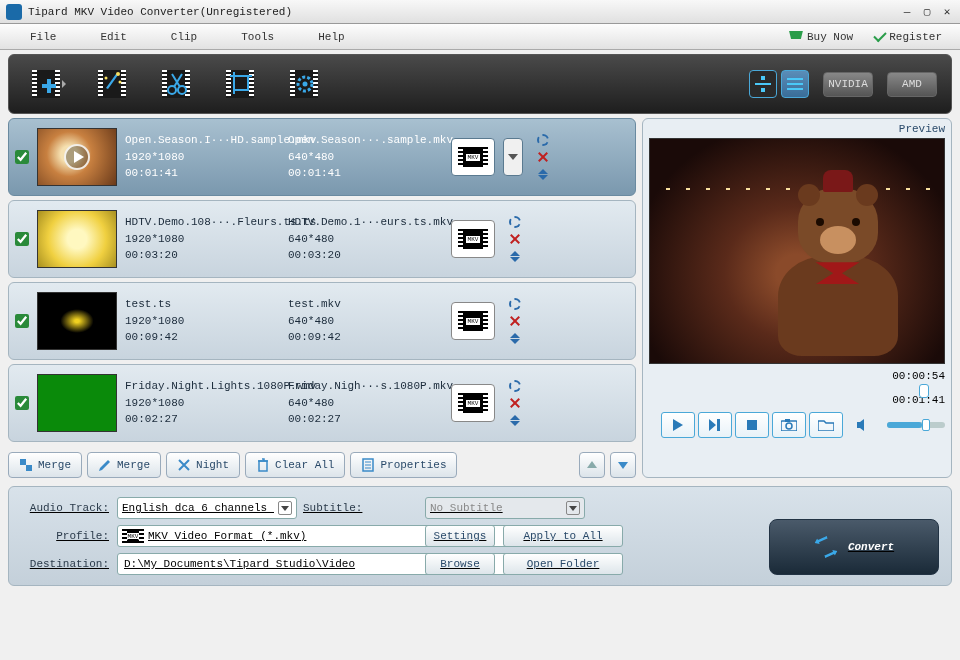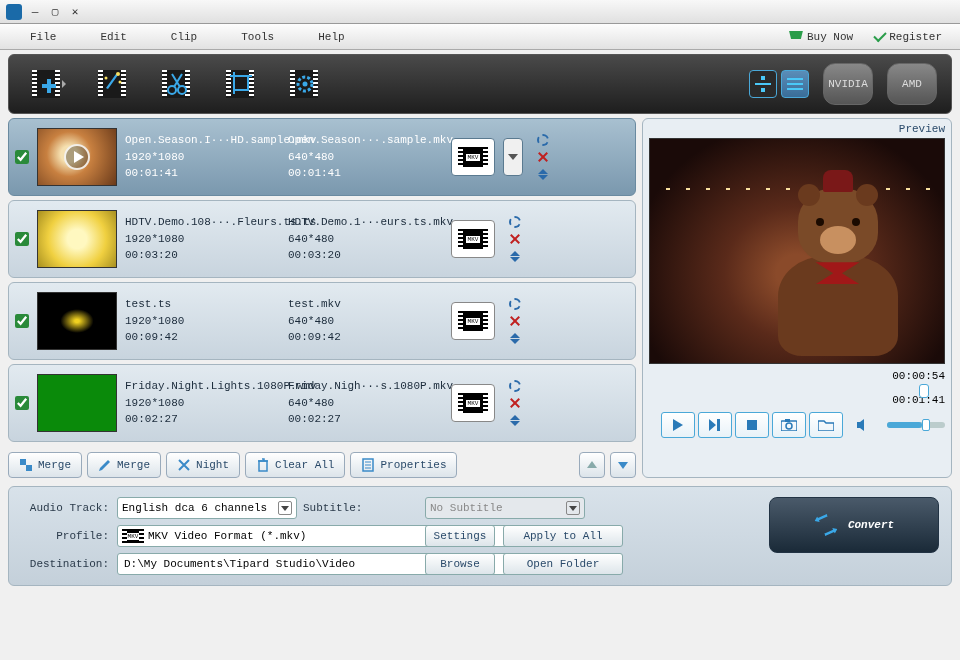--- a/index.html
+++ b/index.html
@@ -18,21 +18,21 @@
 .check-icon::before { content:""; position:absolute; width:10px; height:5px; border-left:2px solid #2a9d4a; border-bottom:2px solid #2a9d4a; transform: rotate(-45deg); top:1px; left:1px; }
 
 .toolbar { height: 60px; margin: 4px 8px; background: linear-gradient(#4a4a4a,#1e1e1e); border: 1px solid #555; border-radius: 6px; display: flex; align-items: center; padding: 0 14px; gap: 14px; }
 .tbtn { width: 50px; height: 42px; display:flex; align-items:center; justify-content:center; cursor:pointer; border-radius:4px; }
 .tbtn svg { width: 40px; height: 36px; }
 .toolbar .spacer { flex:1; }
 .viewbtns { display:flex; gap:4px; }
 .viewbtn { width:28px; height:28px; border:1px solid #4aa8d8; border-radius:4px; background:#2a2a2a; display:flex; flex-direction:column; justify-content:center; align-items:center; gap:3px; cursor:pointer; }
 .viewbtn.active { background: linear-gradient(#5a8db8,#3a6d98); }
 .viewbtn .bar { width:16px; height:2px; background:#4ac8f8; }
-.gpubadge { width:50px; height:42px; border:1px solid #666; border-radius:12px; background:linear-gradient(#888,#555); display:flex; flex-direction:column; justify-content:center; align-items:center; color:#ddd; font-size:6px; }
+.gpubadge { width:50px; height:25px; border:1px solid #666; border-radius:4px; background:linear-gradient(#888,#555); display:flex; flex-direction:column; justify-content:center; align-items:center; color:#ddd; font-size:6px; }
 
 .mainrow { display:flex; padding:0 8px; gap:6px; }
 .filelist { flex:1; display:flex; flex-direction:column; gap:4px; }
 .fileitem { height:78px; border:1px solid #a5b5c0; border-radius:6px; background:linear-gradient(#e2eaf0,#c8d4de); display:flex; align-items:center; padding:0 6px; gap:8px; }
 .fileitem.selected { background:linear-gradient(#a8c0d0,#7a98ae); border-color:#6a8aa0; }
 .fileitem input[type=checkbox]{ width:14px; height:14px; accent-color:#2a8a3a; }
 .thumb { width:80px; height:58px; border:1px solid #333; background:#000; position:relative; display:flex; align-items:center; justify-content:center; overflow:hidden; }
 .thumb.orange { background: radial-gradient(circle at 40% 45%, #f5e0b0 15%, #c88040 40%, #6a3a1a 100%); }
 .thumb.yellow { background: radial-gradient(circle at 50% 50%, #fff8c0 20%, #f0d040 60%, #a89020 100%); }
 .thumb.dark { background: radial-gradient(ellipse at 50% 50%, #f0d020 4%, #000 30%); }
@@ -82,41 +82,42 @@
 .ptimerow { display:flex; align-items:center; gap:6px; margin-top:6px;flex-direction:column; }
 .pslider { flex:1; height:6px; background:#bcc; border-radius:3px; position:relative; }
 .pslider .fill { position:absolute; left:0; top:0; bottom:0; width:56%; background:#4aa8d8; border-radius:3px; }
 .pslider .thumb { position:absolute; left:56%; top:-4px; width:10px; height:14px; background:#fff; border:1px solid #4aa8d8; border-radius:3px; }
 .pctrls { display:flex; gap:3px; margin-top:6px; align-items:center; }
 .pcbtn { width:34px; height:26px; border:1px solid #4aa8d8; border-radius:3px; background:linear-gradient(#fff,#e8f2f8); display:flex; align-items:center; justify-content:center; cursor:pointer; color:#2a7ab8; }
 .vslider { width:58px; height:6px; background:#bcc; border-radius:3px; position:relative; margin-left:4px; }
 .vslider .fill { position:absolute; left:0; top:0; bottom:0; width:60%; background:#4aa8d8; border-radius:3px; }
 .vslider .thumb { position:absolute; left:60%; top:-3px; width:8px; height:12px; background:#fff; border:1px solid #4aa8d8; border-radius:2px; }
 
-.bottompanel { margin:8px; border:1px solid #a5b5c0; border-radius:6px; background:linear-gradient(#d8e2ea,#c4d0da); padding:10px 12px; display:flex; gap:12px; align-items:flex-start; }
+.bottompanel { margin:8px; border:1px solid #a5b5c0; border-radius:6px; background:linear-gradient(#d8e2ea,#c4d0da); padding:10px 12px; display:flex; gap:12px; align-items:flex-end;text-decoration:underline; }
 .settingsgrid { display:grid; grid-template-columns:88px 300px 70px 120px; gap:6px 8px; align-items:center; }
 .settingsgrid .lbl { text-align:right; color:#2a3a4a; }
 .sel { height:22px; border:1px solid #8aa; border-radius:3px; background:#fff; display:flex; align-items:center; padding:0 4px; gap:4px; cursor:pointer; }
 .sel.disabled { background:#e4e8ec; color:#888; }
 .sel .seltxt { flex:1; white-space:nowrap; overflow:hidden; }
 .sel .selarr { width:14px; height:14px; border:1px solid #888; border-radius:2px; display:flex; align-items:center; justify-content:center; }
 .sel .selarr::after { content:""; border-left:4px solid transparent; border-right:4px solid transparent; border-top:5px solid #444; }
 .txtin { height:22px; border:1px solid #8aa; border-radius:3px; background:#fff; padding:0 6px; display:flex; align-items:center; }
 .smbtn { height:22px; border:1px solid #8aa; border-radius:3px; background:linear-gradient(#fff,#dde5ea); display:flex; align-items:center; justify-content:center; cursor:pointer; padding:0 6px; color:#2a4a6a; }
 .convertbtn { width:170px; height:56px; border:1px solid #223344; border-radius:8px; background:linear-gradient(#4a5a6a,#1a2a38); display:flex; align-items:center; justify-content:center; gap:10px; cursor:pointer; color:#fff; font-size:18px; font-weight:bold; font-style:italic; font-family:Georgia,serif; }
 .convertbtn .spin { width:24px; height:24px; position:relative; }
 .convertbtn .spin::before,.convertbtn .spin::after { content:""; position:absolute; width:14px; height:6px; background:#3aa8e8; }
 .convertbtn .spin::before { top:2px; left:0; clip-path:polygon(0 50%,30% 0,30% 30%,100% 30%,100% 70%,30% 70%,30% 100%); transform:rotate(-25deg);}
 .convertbtn .spin::after { bottom:2px; right:0; clip-path:polygon(100% 50%,70% 0,70% 30%,0 30%,0 70%,70% 70%,70% 100%); transform:rotate(-25deg);}
 </style>
 </head>
 <body>
 
 <div class="titlebar">
   <div class="logo"></div>
+  <div class="title">Tipard MKV Video Converter(Unregistered)</div>
   <div class="winbtns">
     <div class="winbtn">—</div>
     <div class="winbtn">▢</div>
     <div class="winbtn">✕</div>
   </div>
 </div>
 
 <div class="menubar">
   <div class="menuitem">File</div>
   <div class="menuitem">Edit</div>

